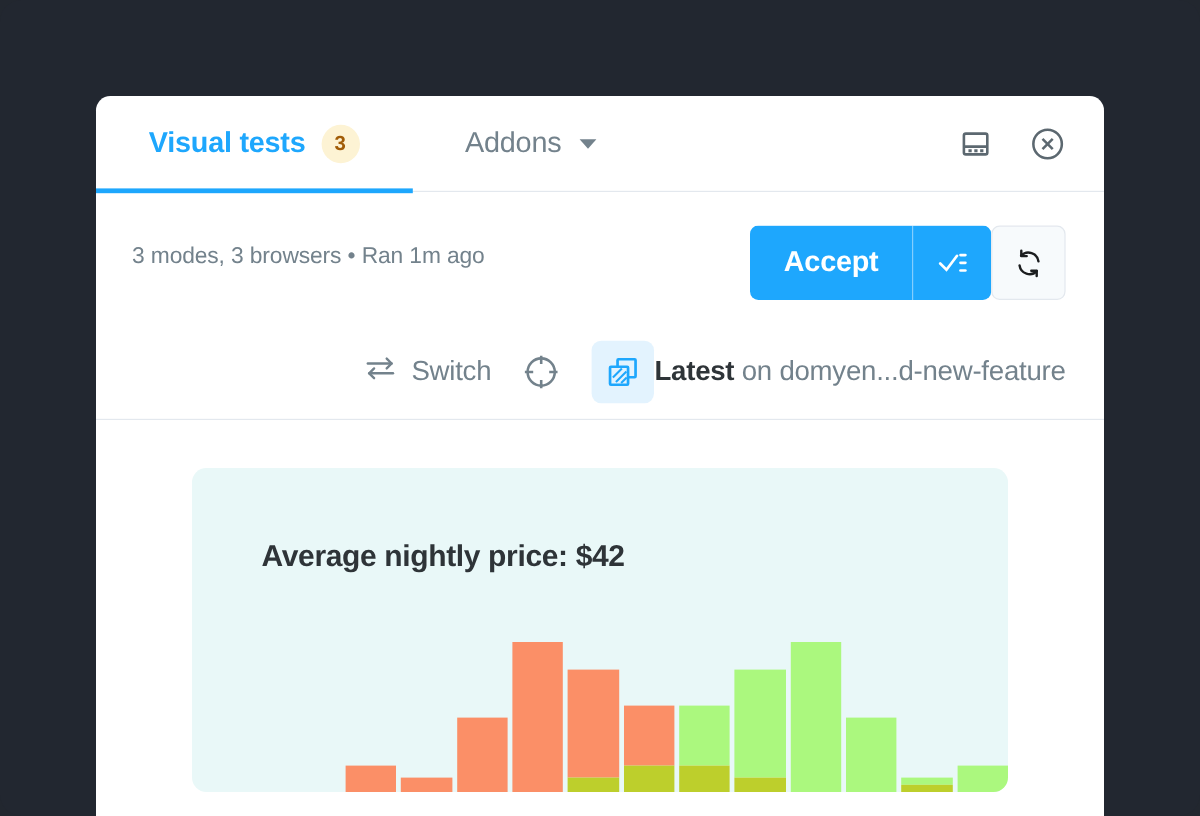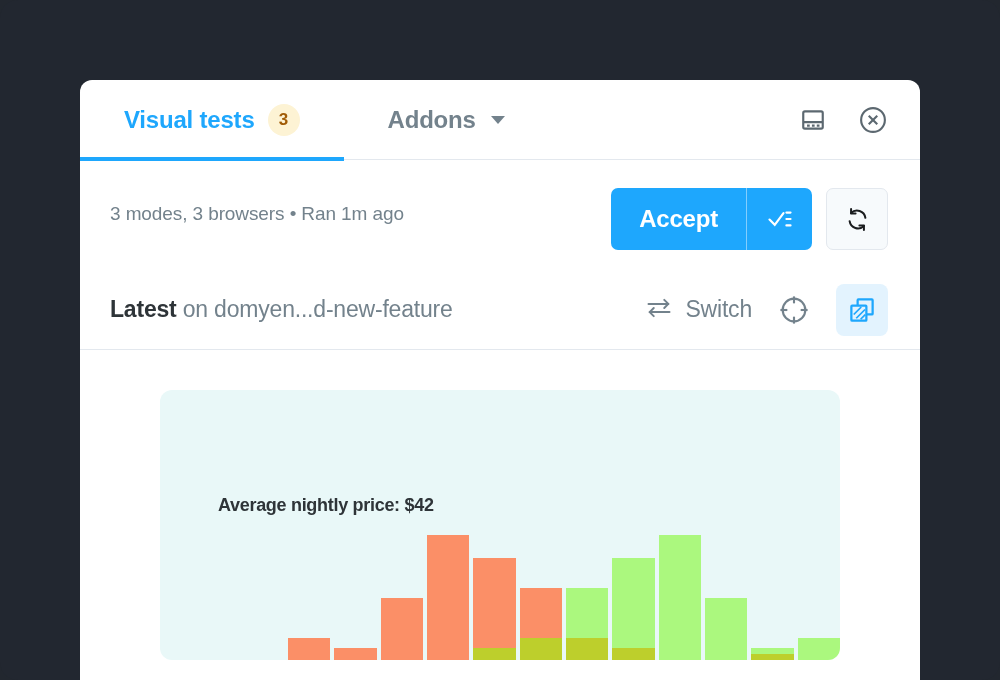--- a/index.html
+++ b/index.html
@@ -54,21 +54,21 @@
     cursor: pointer;
     position: relative;
     white-space: nowrap;
   }
   .tab-label {
     font-size: 24px;
     font-weight: 700;
     letter-spacing: -0.2px;
   }
   .tab.active .tab-label { color: #1ea7fd; }
-  .tab.inactive .tab-label { color: #73828c; font-weight: 700; }
+  .tab.inactive .tab-label { color: #73828c; font-weight: 400; }
   .tab.active::after {
     content: "";
     position: absolute;
     left: 0; right: 0; bottom: -1px;
     height: 4px;
     background: #1ea7fd;
   }
   .badge {
     min-width: 32px;
     height: 32px;
@@ -136,21 +136,20 @@
   #status-sub {
     margin-top: 13px;
     font-size: 19px;
     color: #73828c;
     letter-spacing: -0.1px;
   }
 
   #status-actions {
     display: flex;
     align-items: center;
-    gap: 14px;
   }
   #accept-group {
     display: flex;
     height: 62px;
     border-radius: 7px;
     overflow: hidden;
   }
   #accept-main {
     background: #1ea7fd;
     color: #fff;
@@ -232,25 +231,24 @@
     height: 270px;
     background: #e9f8f8;
     border-radius: 12px;
     position: relative;
     overflow: hidden;
   }
   #chart-title {
     position: absolute;
     left: 58px;
     top: 60px;
-    font-size: 18px;
+    font-size: 25px;
     font-weight: 700;
     color: #2e3438;
     letter-spacing: -0.3px;
-    margin-top: 45px;
   }
   #bars {
     position: absolute;
     left: 0;
     bottom: 0;
     width: 680px;
     height: 140px;
     display: flex;
     align-items: flex-end;
     gap: 4px;
@@ -326,24 +324,20 @@
           <path d="M19 10.5A7.5 7.5 0 0 0 6.2 6.3"></path>
           <path d="M5 13.5A7.5 7.5 0 0 0 17.8 17.7"></path>
           <polyline points="6.3,2.6 6.3,6.6 10.3,6.6" stroke-linejoin="round"></polyline>
           <polyline points="17.7,21.4 17.7,17.4 13.7,17.4" stroke-linejoin="round"></polyline>
         </svg>
       </div>
     </div>
   </div>
 
   <div id="branch-row">
-    <div id="branch-text">
-      <b>Latest</b><span> on domyen...d-new-feature</span>
-    </div>
-
     <div id="branch-actions">
       <div id="switch-btn">
         <span>
           <svg width="28" height="28" viewBox="0 0 24 24" fill="none" stroke="currentColor" stroke-width="1.7" stroke-linecap="round" stroke-linejoin="round">
             <line x1="3" y1="8.5" x2="20" y2="8.5"></line>
             <polyline points="16.5,5 20,8.5 16.5,12"></polyline>
             <line x1="21" y1="15.5" x2="4" y2="15.5"></line>
             <polyline points="7.5,12 4,15.5 7.5,19"></polyline>
           </svg>
         </span>
@@ -363,20 +357,24 @@
       <div id="diff-btn">
         <svg width="30" height="30" viewBox="0 0 24 24" fill="none" stroke="currentColor" stroke-width="1.8">
           <rect x="8.5" y="3.5" width="12" height="12" rx="0.6"></rect>
           <rect x="3.5" y="8.5" width="12" height="12" rx="0.6" fill="#e3f3fe"></rect>
           <line x1="5.4" y1="15.6" x2="11.4" y2="9.6" stroke-width="1.4"></line>
           <line x1="7.4" y1="18.6" x2="14.4" y2="11.6" stroke-width="1.4"></line>
           <line x1="10.9" y1="19.4" x2="14.6" y2="15.7" stroke-width="1.4"></line>
         </svg>
       </div>
     </div>
+
+    <div id="branch-text">
+      <b>Latest</b><span> on domyen...d-new-feature</span>
+    </div>
   </div>
 
   <div id="snapshot-area">
     <div id="chart-card">
       <div id="chart-title">Average nightly price: $42</div>
       <div id="bars">
           <div class="bar" style="height: 22px;">
             <div class="seg-top" style="height: 22px; background: rgb(251, 143, 103);"></div>
           </div>
           <div class="bar" style="height: 12px;">

